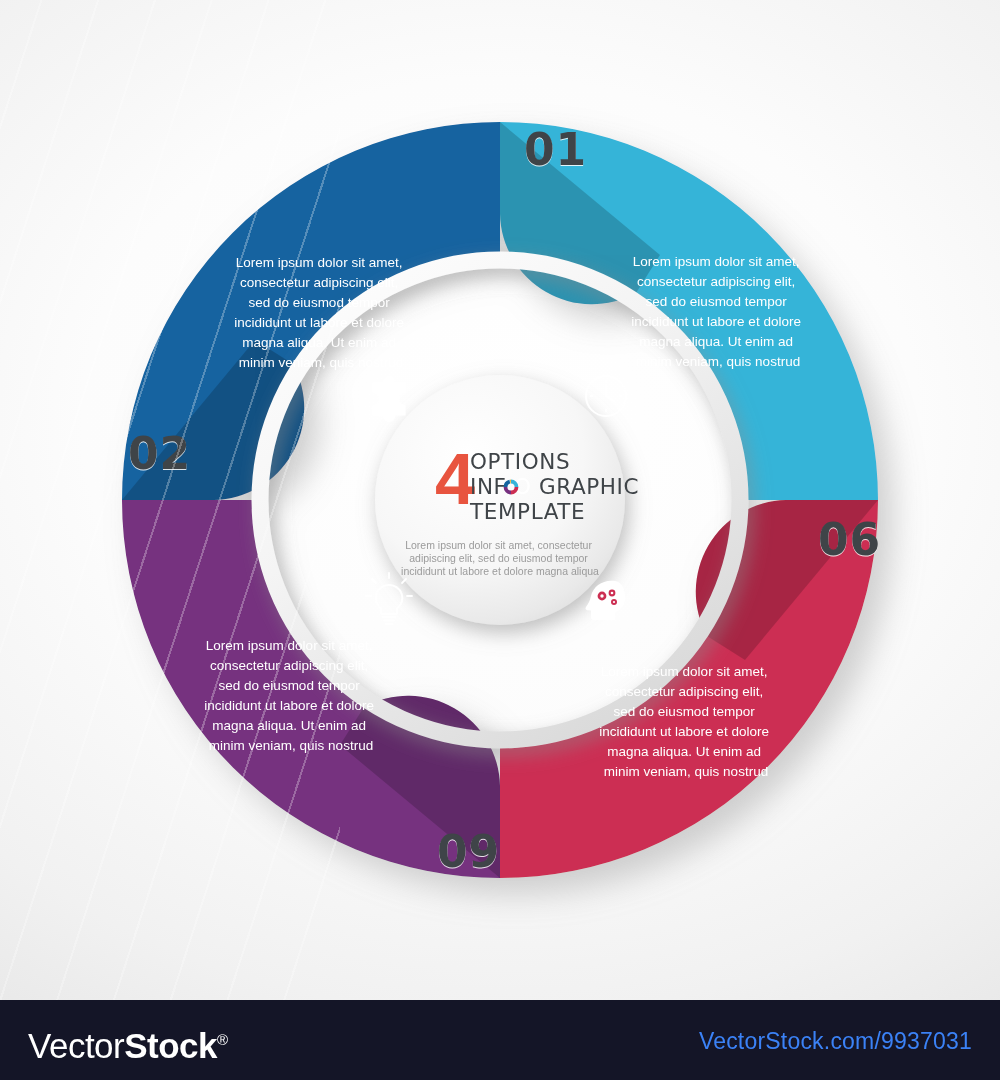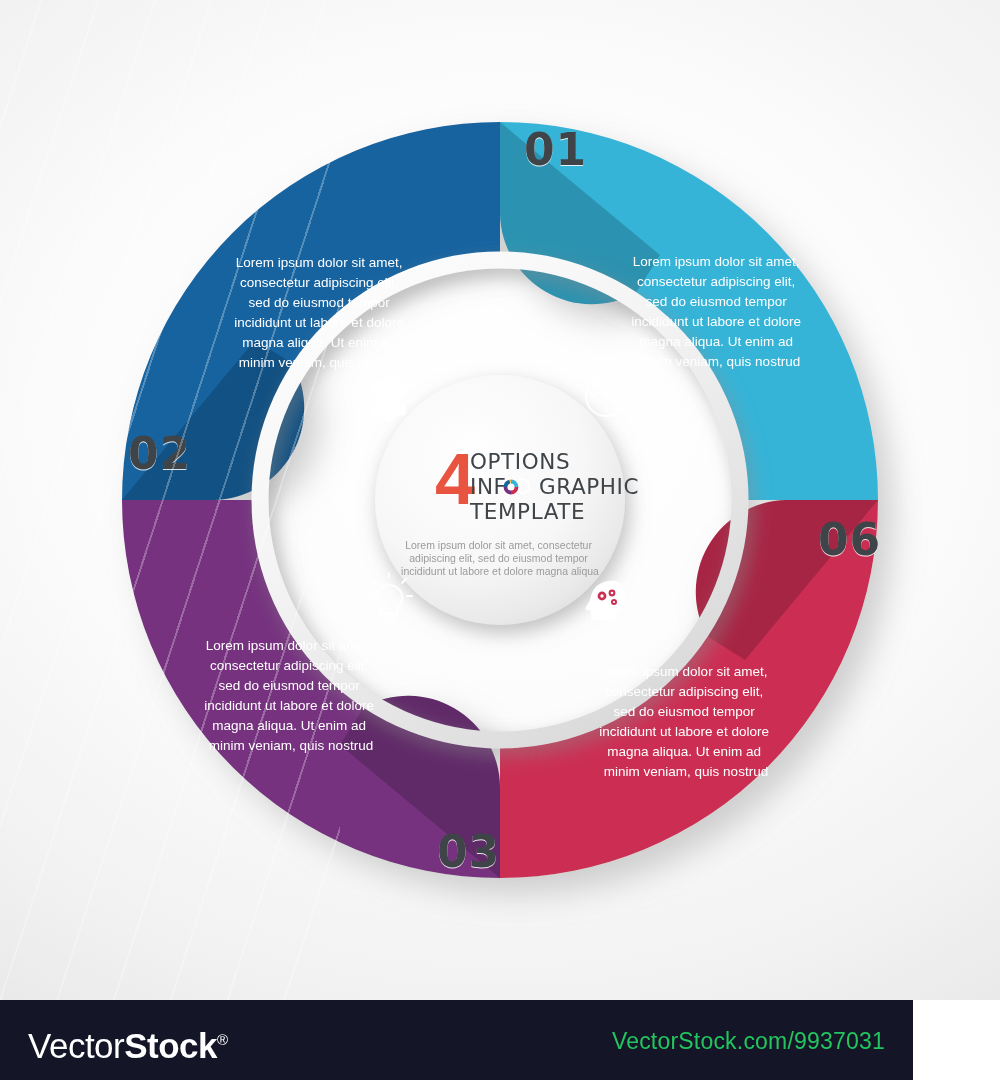--- a/index.html
+++ b/index.html
@@ -62,40 +62,40 @@
   }
   #num-01 { left: 524px; top: 128px; text-align: center; }
   #num-02 { left: 818px; top: 518px; }
   #num-03 { left: 437px; top: 830px; }
   #num-04 { left: 128px; top: 432px; }
 
   
   #footer {
     position: absolute;
     left: 0; top: 1000px;
-    width: 913px; height: 80px;
+    width: 1000px; height: 80px;
     background: #141527;
     color: #ffffff;
   }
   #logo {
     position: absolute;
     left: 28px; top: 20px;
     font-size: 35px;
     line-height: 40px;
     white-space: nowrap;
   }
   #logo .lt { font-weight: 300; letter-spacing: -.5px; }
   #logo .bd { font-weight: bold; letter-spacing: -.5px; }
   #logo .reg { font-size: 15px; vertical-align: super; font-weight: normal; }
   #footer-url {
     position: absolute;
     right: 28px; top: 28px;
     font-size: 23px;
     letter-spacing: .2px;
-    color: #22c55e;
+    color: #3b82f6;
     white-space: nowrap;
   }
 </style>
 </head>
 <body>
 
 <div id="canvas">
 
   <div id="wheel-wrap">
     <svg id="wheel-svg" width="1000" height="1000" viewBox="0 0 1000 1000">
@@ -287,21 +287,21 @@
           <tspan x="500" y="549">Lorem ipsum dolor sit amet, consectetur</tspan>
           <tspan x="500" y="562">adipiscing elit, sed do eiusmod tempor</tspan>
           <tspan x="500" y="575">incididunt ut labore et dolore magna aliqua</tspan>
         </text>
       </g>
     </svg>
   </div>
 
   <div class="num" id="num-01">01</div>
   <div class="num" id="num-02">06</div>
-  <div class="num" id="num-03">03</div>
+  <div class="num" id="num-03">09</div>
   <div class="num" id="num-04">02</div>
 </div>
 
 <div id="footer">
   <div id="logo">
     <span class="lt">Vector</span><span class="bd">Stock</span><span class="reg">®</span>
   </div>
   <div id="footer-url">VectorStock.com/9937031</div>
 </div>
 

